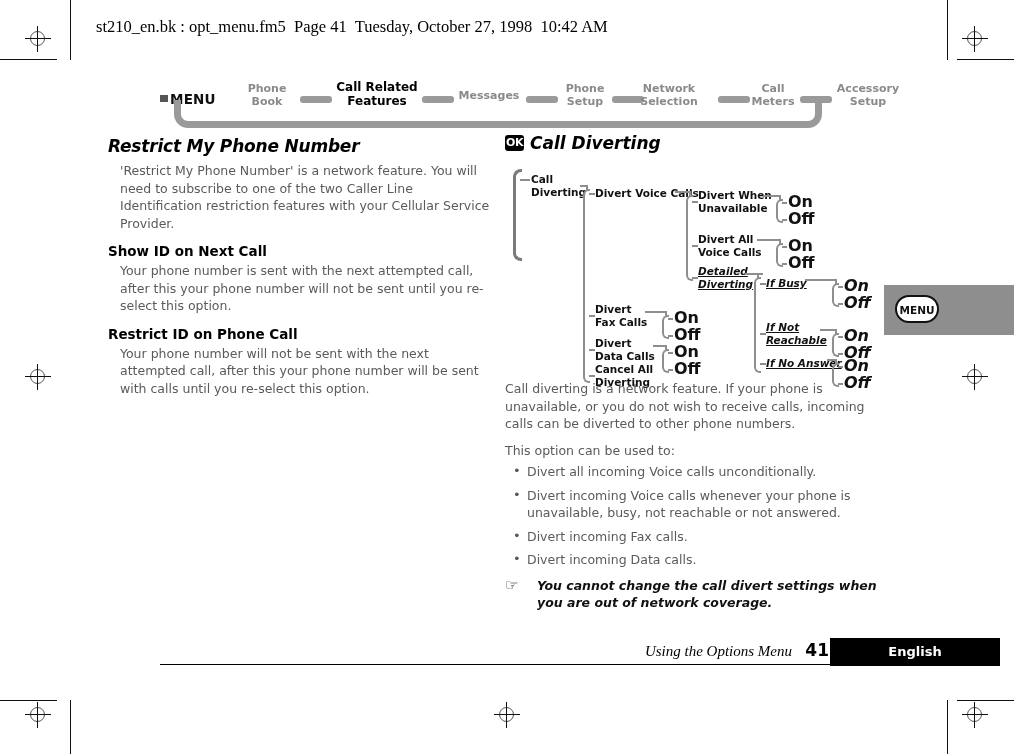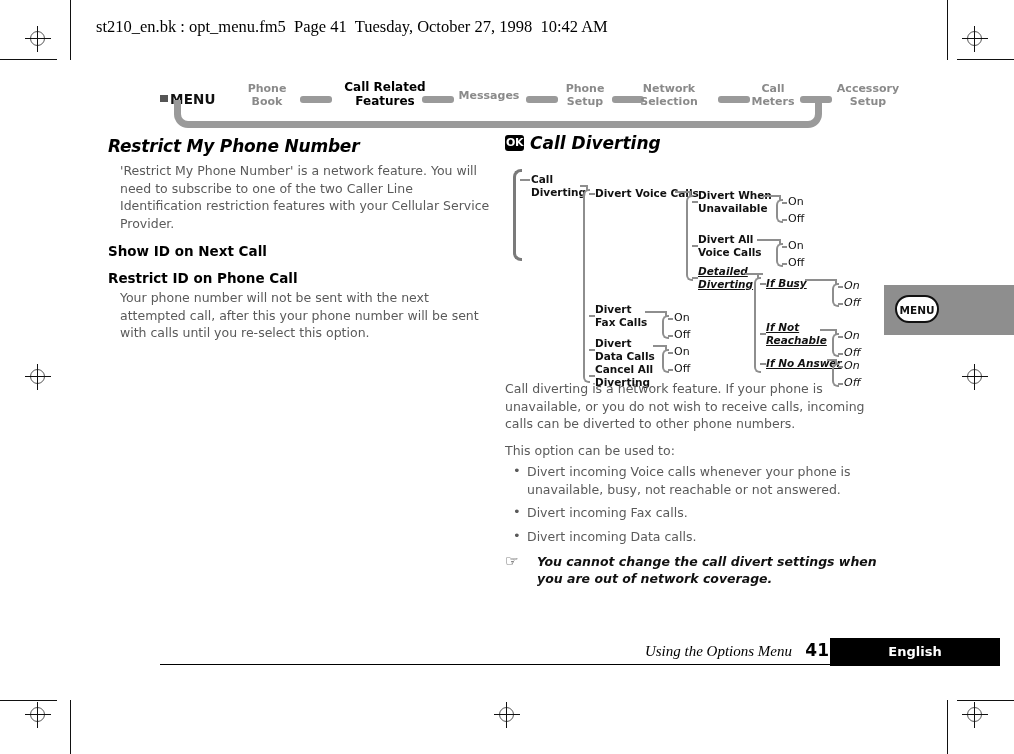--- a/index.html
+++ b/index.html
@@ -102,21 +102,20 @@
     text-align: center;
     font-size: 11px;
     line-height: 13px;
     color: #8a8a8a;
     font-weight: bold;
   }
   .nav-item.active {
     color: #000;
     font-size: 12px;
     line-height: 14px;
-    margin-left: 8px;
   }
   .nav-arrow {
     position: absolute;
     height: 7px;
     background: #9a9a9a;
     border-radius: 3px;
     top: 16px;
   }
   .nav-track {
     position: absolute;
@@ -203,23 +202,23 @@
     font-weight: bold;
     color: #111;
     white-space: pre;
   }
   .tnode.it {
     font-style: italic;
     text-decoration: underline;
   }
   .tleaf {
     position: absolute;
-    font-size: 11px;
+    font-size: 16px;
     line-height: 12.5px;
-    font-weight: normal;
+    font-weight: bold;
     color: #111;
   }
   .tleaf.it { font-style: italic; }
 
   
   .brk {
     position: absolute;
     border: 2px solid #8e8e8e;
     border-right: none;
     border-radius: 6px 0 0 6px;
@@ -419,20 +418,21 @@
   <div class="nav-item" style="left:586px; top:2px; width:54px;">Call<br>Meters</div>
   <div class="nav-arrow" style="left:640px; width:32px;"></div>
   <div class="nav-item" style="left:670px; top:2px; width:76px;">Accessory<br>Setup</div>
 </div>
 
 <div class="col-left">
   <h2 class="sec-title">Restrict My Phone Number</h2>
   <p class="body">'Restrict My Phone Number' is a network feature. You will need to subscribe to one of the two Caller Line Identification restriction features with your Cellular Service Provider.</p>
 
   <h3 class="sub-title">Show ID on Next Call</h3>
+  <p class="body">Your phone number is sent with the next attempted call, after this your phone number will not be sent until you re-select this option.</p>
 
   <h3 class="sub-title">Restrict ID on Phone Call</h3>
   <p class="body">Your phone number will not be sent with the next attempted call, after this your phone number will be sent with calls until you re-select this option.</p>
 </div>
 
 <div class="col-right">
   <div class="rh">
     <span class="okkey">OK</span>
     <span class="t">Call Diverting</span>
   </div>
@@ -553,20 +553,21 @@
 
 <div class="menu-tab">
   <div class="menu-oval">MENU</div>
 </div>
 
 <div style="position:absolute; left:505px; top:380px; width:382px;">
   <p class="body noind">Call diverting is a network feature. If your phone is unavailable, or you do not wish to receive calls, incoming calls can be diverted to other phone numbers.</p>
   <p class="body noind" style="margin-top:9px;">This option can be used to:</p>
 
   <ul class="blist">
+    <li>Divert all incoming Voice calls unconditionally.</li>
     <li>Divert incoming Voice calls whenever your phone is unavailable, busy, not reachable or not answered.</li>
     <li>Divert incoming Fax calls.</li>
     <li>Divert incoming Data calls.</li>
   </ul>
 
   <div class="note">
     <span class="hand">☞</span>
     <span>You cannot change the call divert settings when you are out of network coverage.</span>
   </div>
 </div>

